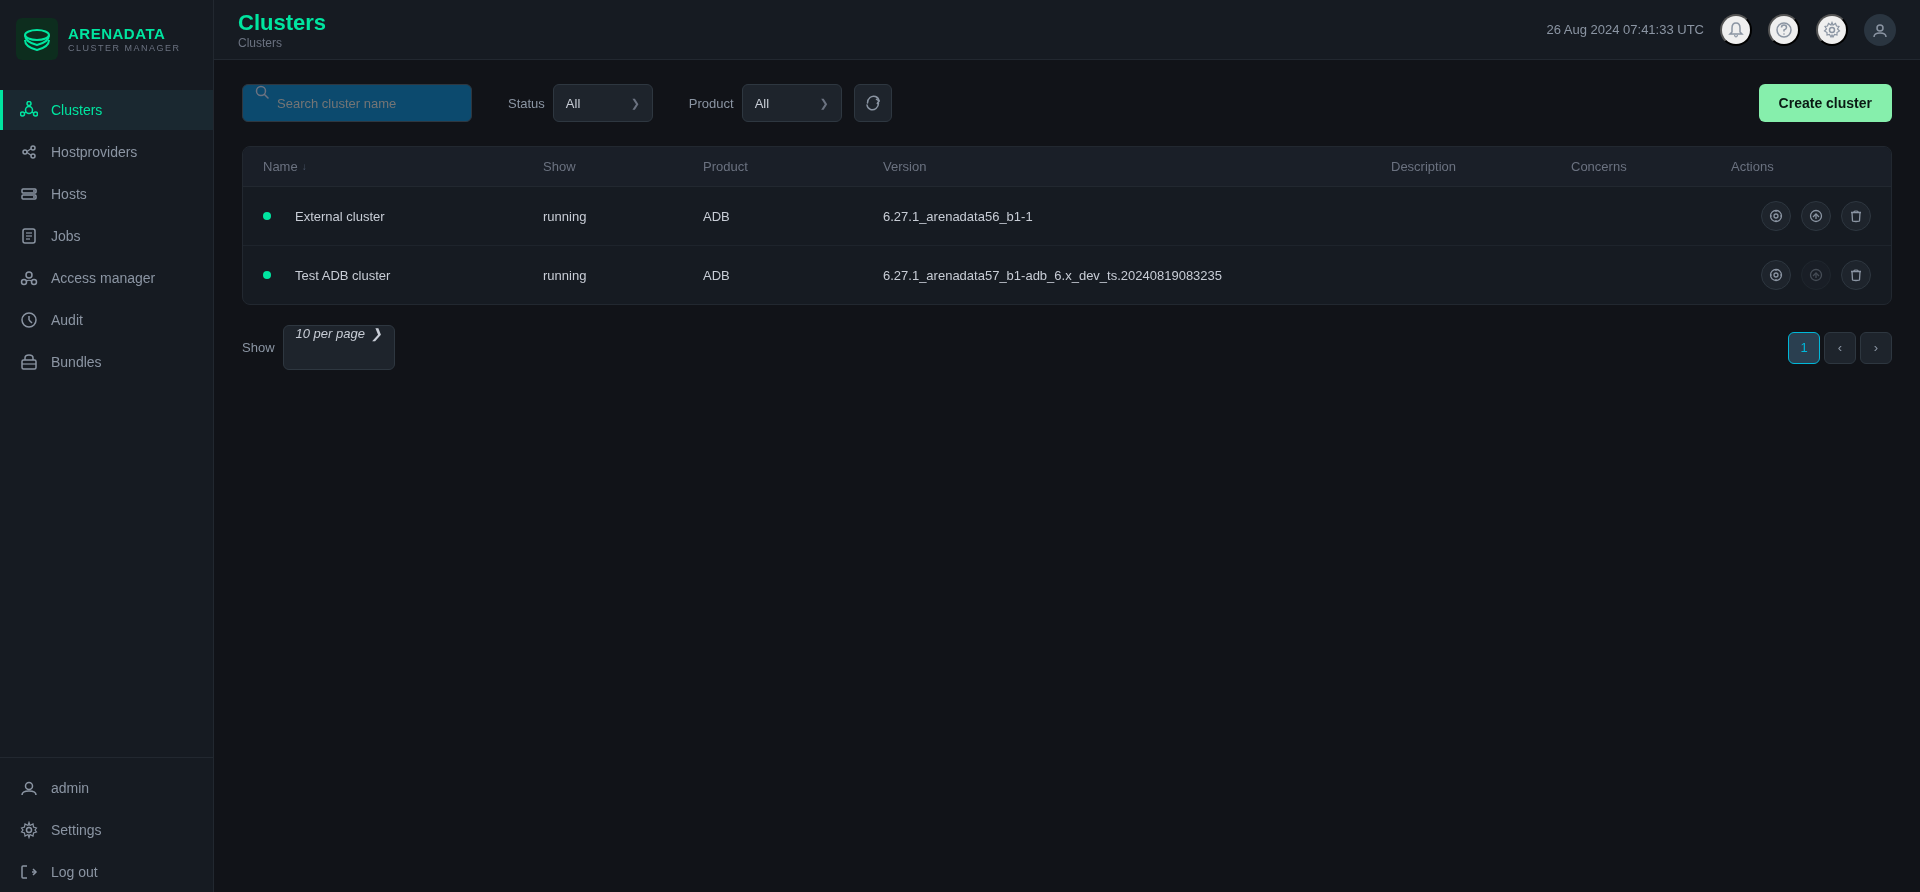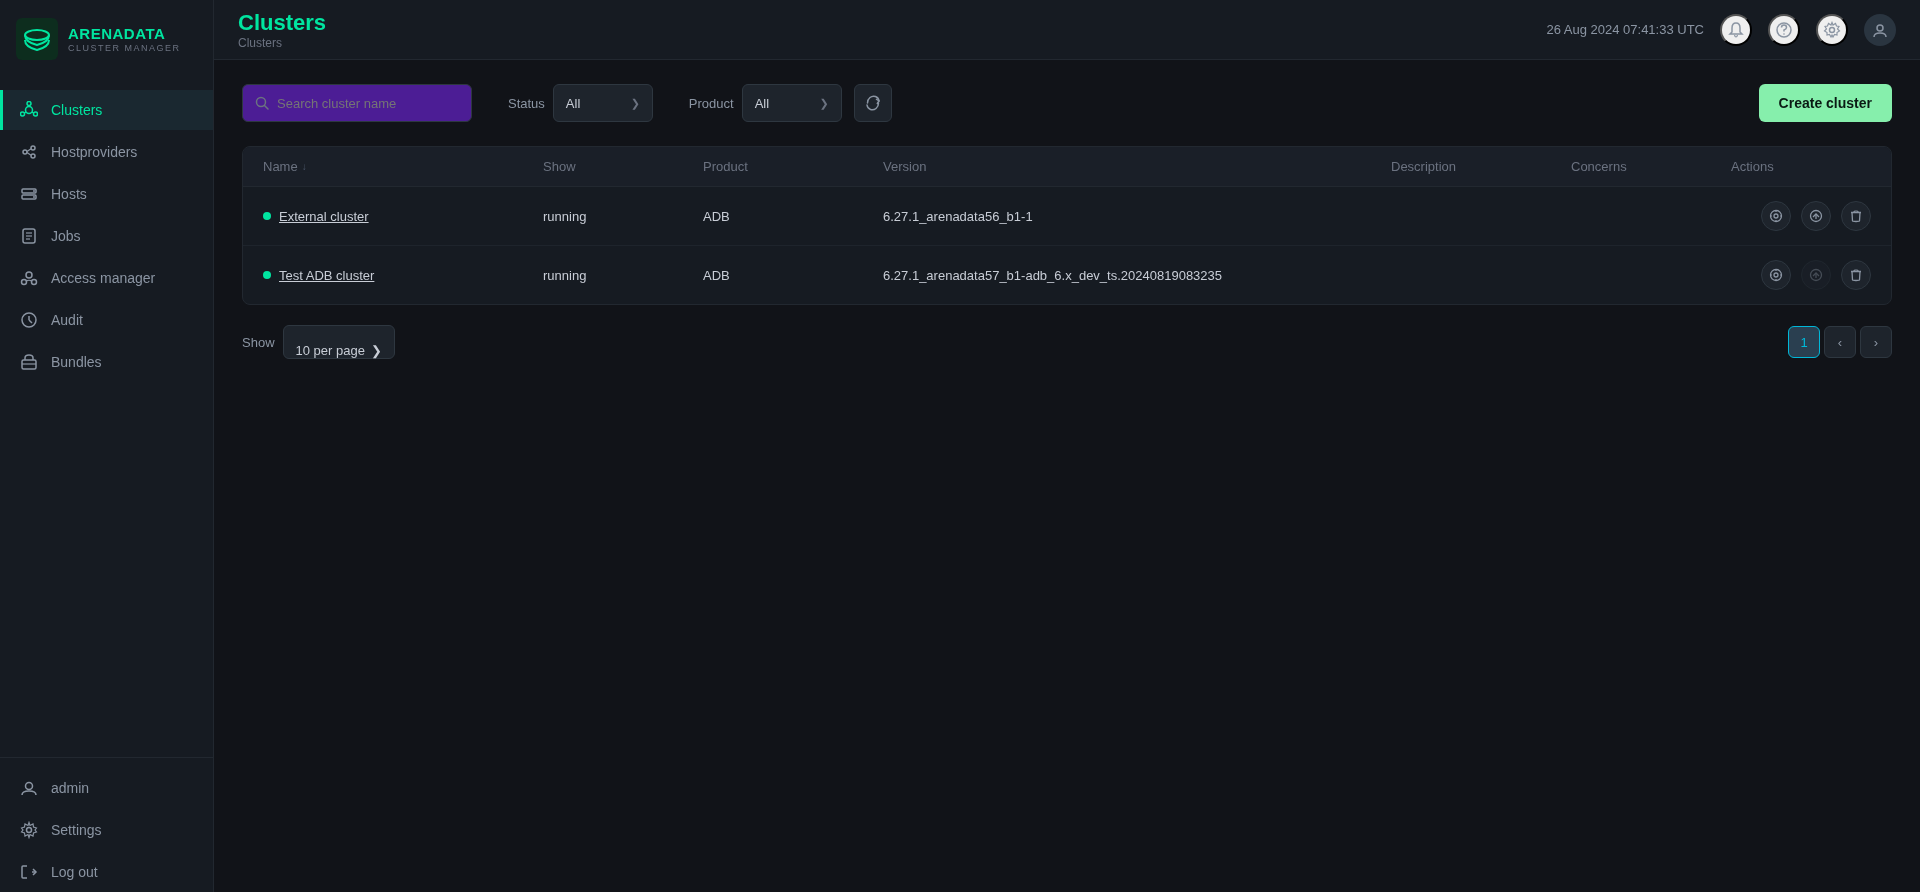--- a/index.html
+++ b/index.html
@@ -182,22 +182,21 @@
     
     .filter-bar {
       display: flex;
       align-items: center;
       gap: 12px;
       margin-bottom: 24px;
     }
 
     .search-box {
       display: flex;
-      align-items: center;
-      background: #4c1d95;
+      background: #0c4a6e;
       border: 1px solid #2e3740;
       border-radius: 6px;
       padding: 0 12px;
       height: 38px;
       gap: 8px;
       width: 230px;
     }
 
     .search-box input {
       background: none;
@@ -315,22 +314,21 @@
       align-items: center;
       cursor: pointer;
     }
     .table-row:last-child { border-bottom: none; }
 
     .cluster-name-link {
       color: #00b8d9;
       font-size: 14px;
       display: flex;
       align-items: center;
-      gap: 8px;
-      text-decoration: underline;
+      gap: 24px;
     }
 
     .status-dot {
       width: 8px;
       height: 8px;
       border-radius: 50%;
       background: #00e5a0;
       display: inline-block;
     }
 
@@ -375,30 +373,31 @@
       gap: 8px;
     }
 
     .per-page-label {
       color: #8b95a3;
       font-size: 13px;
     }
 
     .per-page-btn {
       display: flex;
-      align-items: flex-end;
+      align-items: flex-start;
       gap: 6px;
       background: #1e242c;
       border: 1px solid #2e3740;
       border-radius: 6px;
       padding: 0 12px;
-      height: 34px;
+      height: 45px;
       cursor: pointer;
       color: #c8cdd6;
       font-size: 13px;
+      font-style: italic;
     }
 
     .pagination-controls {
       display: flex;
       align-items: center;
       gap: 4px;
     }
 
     .page-btn {
       width: 32px;

